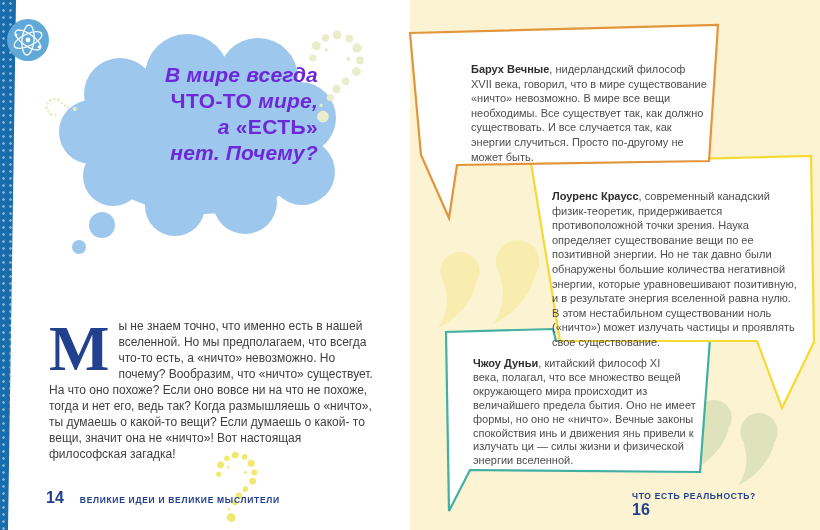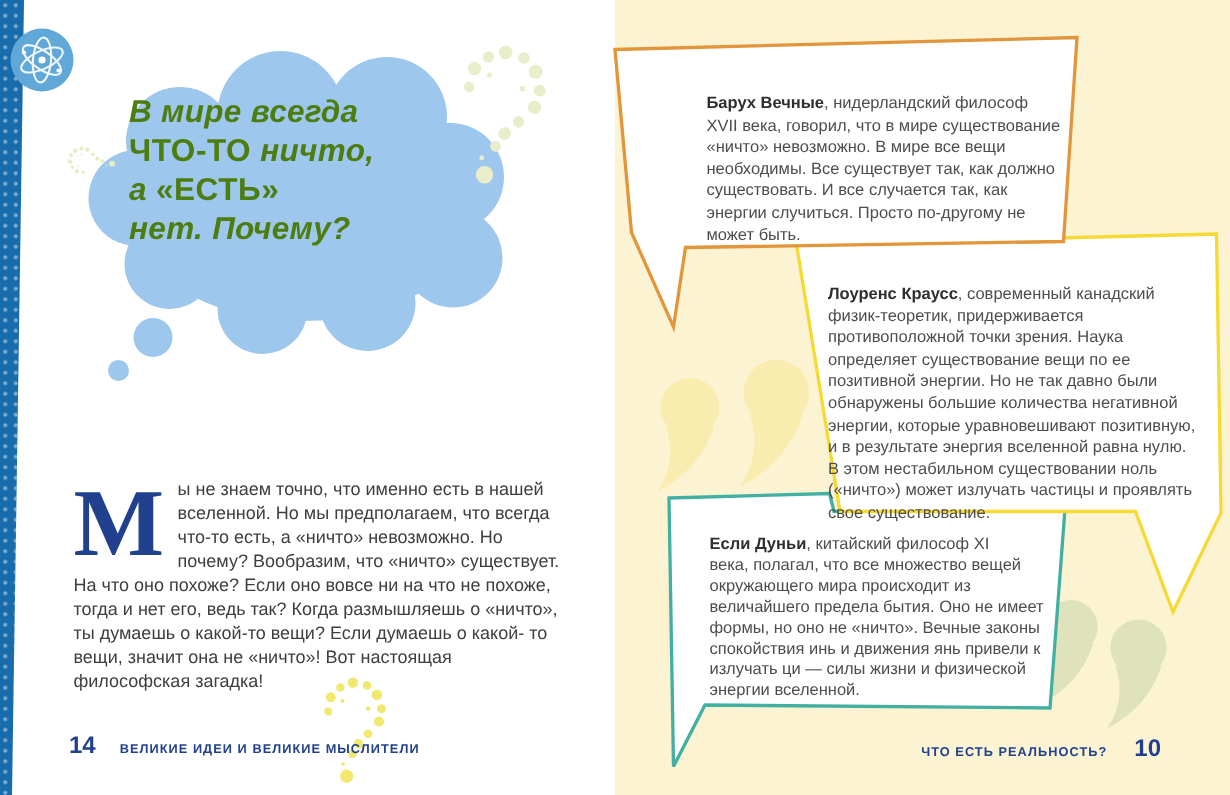--- a/index.html
+++ b/index.html
@@ -18,22 +18,22 @@
     background-color:#186cab;
     background-image:radial-gradient(rgba(255,255,255,.45) 1px, transparent 1.6px);
     background-size:7px 7px;
     clip-path:polygon(0 0,16px 0,8px 100%,0 100%);
   }
   .atom-wrap{position:absolute;left:6px;top:18px;width:44px;height:44px;}
   .svg-overlay{position:absolute;left:0;top:0;width:820px;height:530px;pointer-events:none;}
 
   
   .cloud-text{
-    position:absolute;left:86px;top:62px;width:232px;text-align:left;
-    color:#4d7c0f;font-size:21px;line-height:26px;font-weight:bold;font-style:italic;
+    position:absolute;left:86px;top:62px;width:232px;text-align:right;
+    color:#6d28d9;font-size:21px;line-height:26px;font-weight:bold;font-style:italic;
     letter-spacing:.2px;
   }
   .cloud-strong{font-style:normal;font-weight:bold;letter-spacing:.4px;}
 
   
   .body-block{
     position:absolute;left:49px;top:318px;width:332px;
     font-size:12px;line-height:16px;color:#3e3e3e;
   }
   .dropcap{
@@ -45,21 +45,21 @@
   .quote{position:absolute;font-size:11px;line-height:14.6px;color:#4d4d4d;}
   .quote b{color:#2e2e2e;}
   .quote-text{white-space:pre-line;}
   .q1{left:471px;top:62px;width:236px;}
   .q2{left:552px;top:189px;width:248px;}
   .q3{left:473px;top:357px;width:228px;line-height:13.9px;}
 
   
   .footer{position:absolute;color:#21418f;display:flex;align-items:baseline;}
   .footer-left{left:46px;top:489px;}
-  .footer-right{right:46px;top:491px;}
+  .footer-right{right:46px;top:491px;flex-direction:column;}
   .page-num{font-size:16px;font-weight:bold;}
   .footer-title{font-size:8.5px;font-weight:bold;letter-spacing:.7px;}
   .footer-left .footer-title{margin-left:16px;}
   .footer-right .footer-title{margin-right:18px;}
 </style>
 </head>
 <body>
 
 <div class="spread">
 
@@ -133,42 +133,42 @@
       <use href="#comma" transform="translate(737,413) scale(1.1)"></use>
     </g>
 
     <polygon points="446,332 553,329 556,341 710,339 700,472 470,470 449,511" fill="#ffffff" stroke="#42afa3" stroke-width="2.2"></polygon>
     <polygon points="531,163 811,156 814,342 782,408 757,341 560,341" fill="#ffffff" stroke="#f5d934" stroke-width="2.2"></polygon>
     <polygon points="410,33 718,25 709,161 457,165 449,218 421,155" fill="#ffffff" stroke="#e2953a" stroke-width="2.2"></polygon>
   </svg>
 
   <div class="cloud-text">
     <div><span>В мире всегда</span></div>
-    <div><span class="cloud-strong">ЧТО-ТО</span><span> ничто,</span></div>
+    <div><span class="cloud-strong">ЧТО-ТО</span><span> мире,</span></div>
     <div><span>а </span><span class="cloud-strong">«ЕСТЬ»</span></div>
     <div><span>нет. Почему?</span></div>
   </div>
 
   <div class="body-block">
     <span class="dropcap">М</span><span>ы не знаем точно, что именно есть в нашей вселенной. Но мы предполагаем, что всегда что-то есть, а «ничто» невозможно. Но почему? Вообразим, что «ничто» существует. На что оно похоже? Если оно вовсе ни на что не похоже, тогда и нет его, ведь так? Когда размышляешь о «ничто», ты думаешь о какой-то вещи? Если думаешь о какой- то вещи, значит она не «ничто»! Вот настоящая философская загадка!</span>
   </div>
 
   <div class="quote q1">
     <b>Барух Вечные</b><span class="quote-text">, нидерландский философ XVII века, говорил, что в мире существование «ничто» невозможно. В мире все вещи необходимы. Все существует так, как должно существовать. И все случается так, как энергии случиться. Просто по-другому не может быть.</span>
   </div>
   <div class="quote q2">
     <b>Лоуренс Краусс</b><span class="quote-text">, современный канадский физик-теоретик, придерживается противоположной точки зрения. Наука определяет существование вещи по ее позитивной энергии. Но не так давно были обнаружены большие количества негативной энергии, которые уравновешивают позитивную, и в результате энергия вселенной равна нулю. В этом нестабильном существовании ноль («ничто») может излучать частицы и проявлять свое существование.</span>
   </div>
   <div class="quote q3">
-    <b>Если Дуньи</b><span class="quote-text">, китайский философ XI
+    <b>Чжоу Дуньи</b><span class="quote-text">, китайский философ XI
 века, полагал, что все множество вещей окружающего мира происходит из величайшего предела бытия. Оно не имеет формы, но оно не «ничто». Вечные законы спокойствия инь и движения янь привели к излучать ци — силы жизни и физической энергии вселенной.</span>
   </div>
 
   <div class="footer footer-left">
     <span class="page-num">14</span>
     <span class="footer-title">ВЕЛИКИЕ ИДЕИ И ВЕЛИКИЕ МЫСЛИТЕЛИ</span>
   </div>
   <div class="footer footer-right">
     <span class="footer-title">ЧТО ЕСТЬ РЕАЛЬНОСТЬ?</span>
-    <span class="page-num">10</span>
+    <span class="page-num">16</span>
   </div>
 
 </div>
 
 </body></html>

